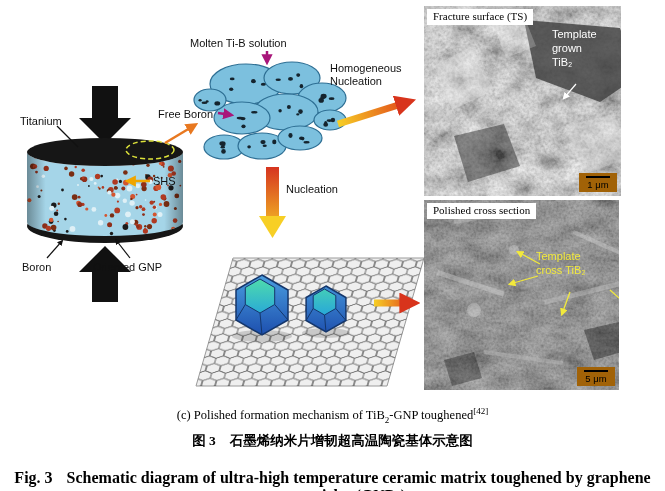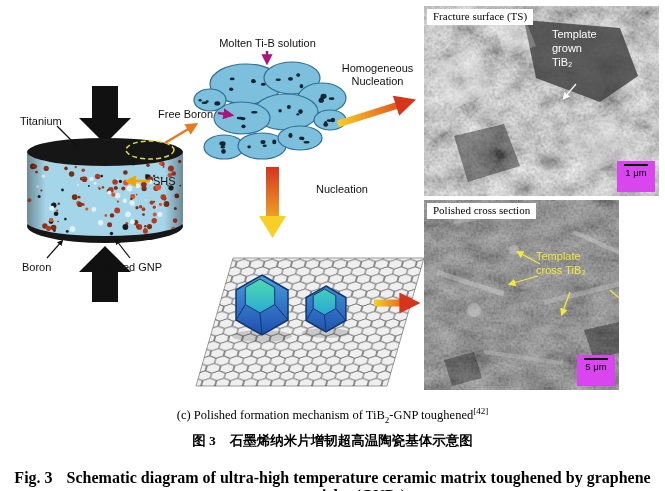--- a/index.html
+++ b/index.html
@@ -1,29 +1,29 @@
 <!DOCTYPE html>
 <html><head>
 <meta charset="utf-8">
 <style>
   *{margin:0;padding:0;box-sizing:border-box}
   html,body{width:665px;height:491px;background:#fff;overflow:hidden}
   body{font-family:"Liberation Sans",sans-serif;position:relative}
   .canvas{position:absolute;left:0;top:0;width:665px;height:491px;background:#fff}
   .art{position:absolute;left:0;top:0}
   .lbl{position:absolute;font-size:11px;color:#111;line-height:1.2;white-space:nowrap}
-  .lbl.center{text-align:center;white-space:normal}
+  .lbl.center{text-align:left;white-space:normal}
   .sem{position:absolute;overflow:hidden;background:#7a7a7a}
   .sem .noise{position:absolute;left:0;top:0}
   .sem-title{position:absolute;top:3px;left:3px;background:#fff;color:#000;
     font-family:"Liberation Serif",serif;font-size:11px;padding:1px 6px;line-height:1.25}
   .sem-annot{position:absolute;text-align:left;font-size:11px;line-height:1.25}
   .annot-white{color:#ffffff}
   .annot-yellow{color:#f2e93c}
-  .scalebox{position:absolute;right:4px;bottom:4px;background:#d946ef;padding:3px 7px 14px;
+  .scalebox{position:absolute;right:4px;bottom:4px;background:#a16207;padding:3px 7px 2px;
     text-align:center;font-size:9.5px;line-height:1.1;color:#000}
   .scalebox .bar{height:2px;background:#000;width:24px;margin:0 auto 2px}
   .cap{position:absolute;left:0;width:665px;text-align:center;
     font-family:"Liberation Serif",serif;color:#000}
   .cap-panel{top:406px;font-size:12.5px}
   .cap-cn{top:432px;font-size:13.5px;font-weight:600}
   .cap-en{top:469px;font-size:16px;font-weight:700}
   .cap sub{font-size:9px}
   .cap sup{font-size:9px}
   .cap .gap{display:inline-block;width:14px}
@@ -369,21 +369,21 @@
   <div class="lbl center" style="left:190px;top:37px;width:155px">Molten Ti-B solution</div>
   <div class="lbl" style="left:158px;top:108px">Free Boron</div>
   <div class="lbl center" style="left:330px;top:62px;width:95px">
     <div>Homogeneous</div>
     <div>Nucleation</div>
   </div>
   <div class="lbl center" style="left:286px;top:183px;width:112px">
     <div>Nucleation</div>
   </div>
 
-  <div class="sem" style="left:424px;top:6px;width:235px;height:190px">
+  <div class="sem" style="left:424px;top:6px;width:197px;height:190px">
     <svg class="noise" width="235" height="190" viewBox="0 0 235 190">
       <defs>
         <filter id="fT1" x="0" y="0" width="100%" height="100%">
           <feTurbulence type="fractalNoise" baseFrequency="0.035 0.05" numOctaves="4" seed="8"></feTurbulence>
           <feColorMatrix type="saturate" values="0"></feColorMatrix>
           <feComponentTransfer>
             <feFuncR type="linear" slope="1.8" intercept="-0.30"></feFuncR>
             <feFuncG type="linear" slope="1.8" intercept="-0.30"></feFuncG>
             <feFuncB type="linear" slope="1.8" intercept="-0.30"></feFuncB>
             <feFuncA type="linear" slope="0" intercept="1"></feFuncA>

